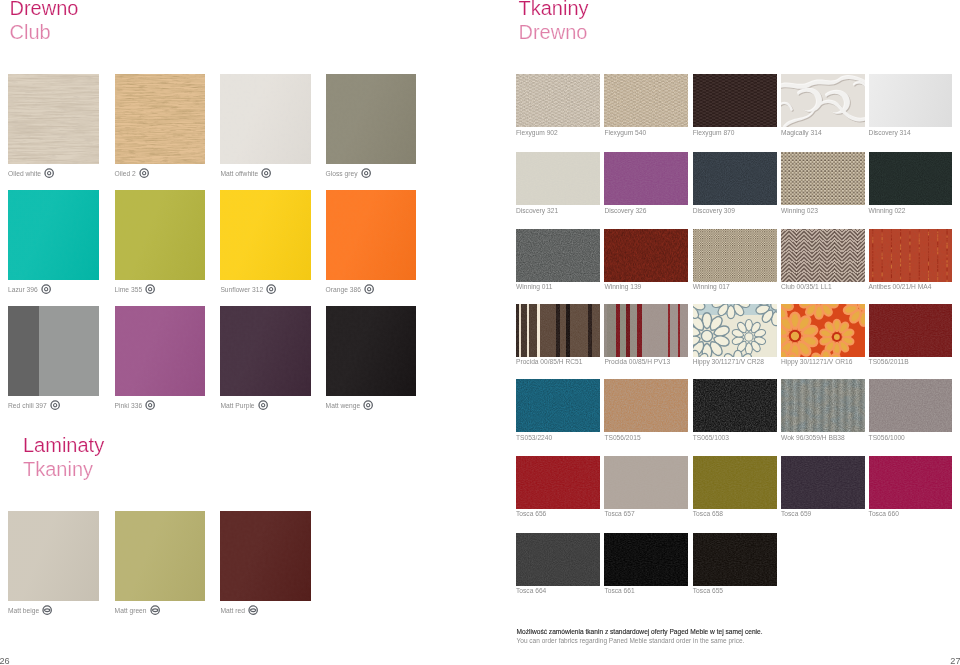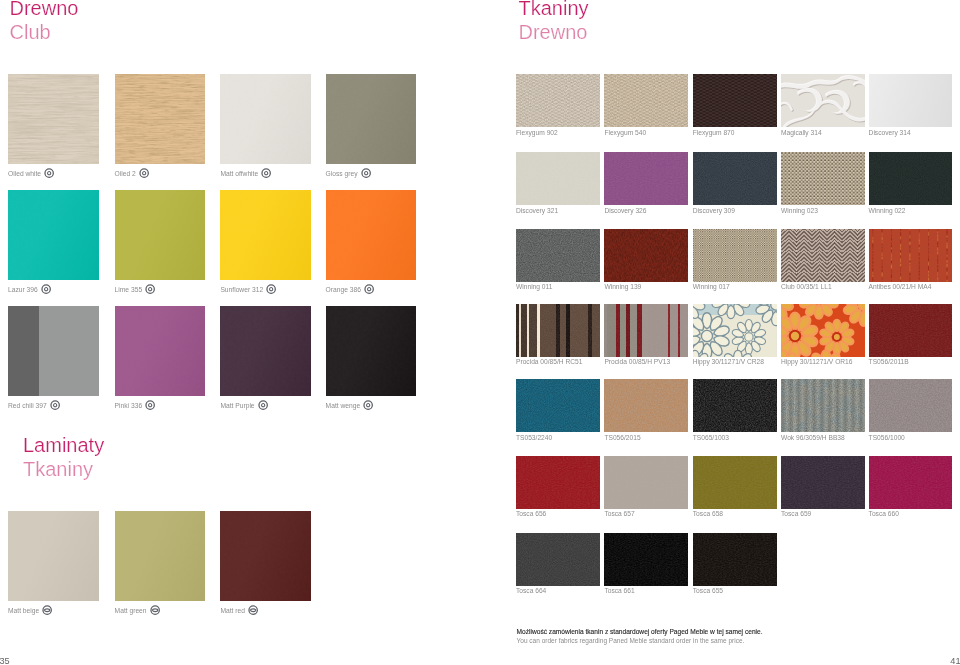--- a/index.html
+++ b/index.html
@@ -883,15 +883,15 @@
             <rect width="84" height="53" filter="url(#fsuede)"></rect>
           </svg>
         </div>
       </div>
 <div class="flbl" style="left:692.8px;top:586.2px">Tosca 655</div>
 </div>
 <div class="note" style="left:516.6px;top:628.3px">
       <div class="n1">Możliwość zamówienia tkanin z standardowej oferty Paged Meble w tej samej cenie.</div>
       <div class="n2">You can order fabrics regarding Paned Meble standard order in the same price.</div>
     </div>
-<div class="pgno" style="left:-0.5px;top:655.8px">35</div>
-<div class="pgno" style="right:-0.5px;top:655.8px">41</div>
+<div class="pgno" style="left:-0.5px;top:655.8px">26</div>
+<div class="pgno" style="right:-0.5px;top:655.8px">27</div>
 </div>
 
 </body></html>

